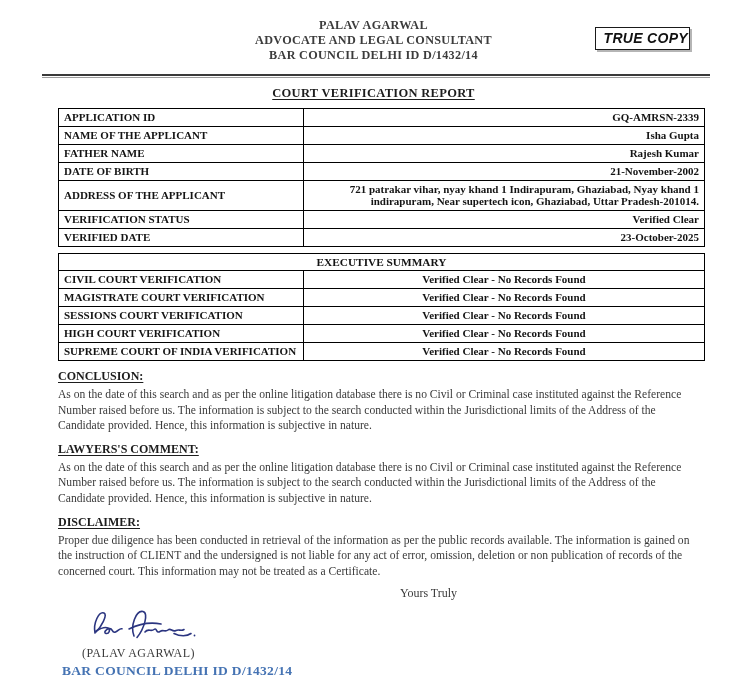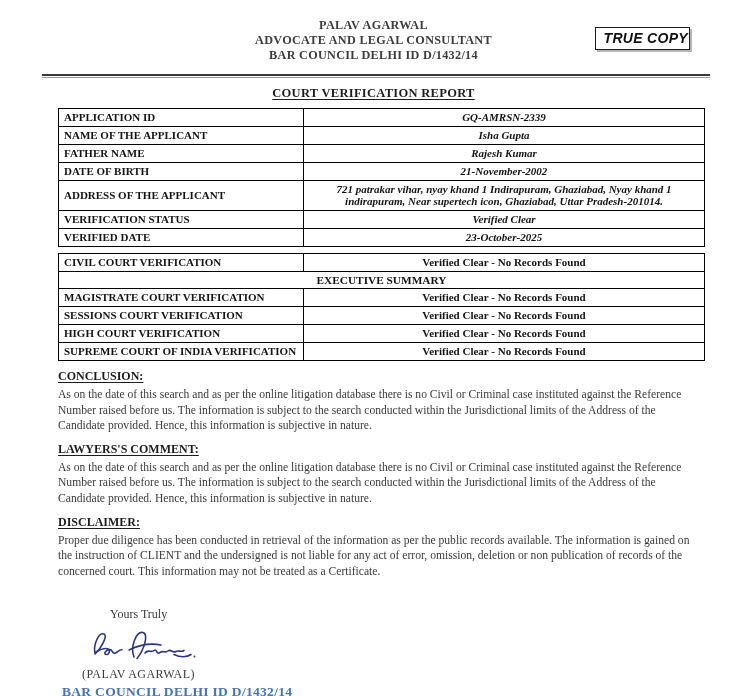--- a/index.html
+++ b/index.html
@@ -43,35 +43,35 @@
     border-collapse: collapse; table-layout: fixed;
     margin: 7px 0 0 58px; width: 647px; padding-left: 43px;
   }
   table.tbl td, table.tbl th {
     border: 1px solid #000;
     padding: 2px 5px 3px 5px;
     font-weight: bold; font-size: 11px; color: #141414;
     vertical-align: middle; overflow: hidden;
   }
   table.tbl col.c-label { width: 245px; }
-  table.applicant td.val { text-align: center; font-style: italic; }
+  table.applicant td.val { text-align: right; }
   table.summary { margin-top: 6px; }
   table.summary th { text-align: center; font-size: 11.3px; padding: 2px 4px; }
   table.summary td.val { text-align: center; }
   
   .sections { margin: 4px 0 0 58px; width: 646px; }
   .section { margin-top: 8px; }
   .section-heading {
     font-weight: bold; font-size: 12px; color: #1d1d1d;
     text-decoration: underline; text-underline-offset: 2px;
     margin-bottom: 3px;
   }
   .section-body { font-size: 11.6px; line-height: 15.6px; color: #3a3a3a; }
   
-  .yours { margin: 28px 0 0 110px; font-size: 12px; color: #3a3a3a; }
+  .yours { margin: 7px 0 0 110px; font-size: 12px; color: #3a3a3a; text-align: center; }
   .sig-wrap { margin: 3px 0 0 88px; height: 40px; }
   .sign-name { margin: 2px 0 0 82px; font-size: 12px; color: #3a3a3a; letter-spacing: 0.4px; }
   .sign-id { margin: 2px 0 0 62px; font-weight: bold; font-size: 13.5px; color: #4573b3; letter-spacing: 0.3px; }
 </style>
 </head>
 <body>
 
 <div class="doc">
 
   <div class="truecopy">
@@ -127,25 +127,25 @@
     </tbody>
   </table>
 
   <table class="tbl summary">
     <colgroup>
         <col class="c-label">
         <col>
       </colgroup>
     <tbody>
       <tr>
+        <th colspan="2">EXECUTIVE SUMMARY</th>
+      </tr>
+      <tr>
         <td class="lbl">CIVIL COURT VERIFICATION</td>
         <td class="val">Verified Clear - No Records Found</td>
-      </tr>
-      <tr>
-        <th colspan="2">EXECUTIVE SUMMARY</th>
       </tr>
       <tr>
         <td class="lbl">MAGISTRATE COURT VERIFICATION</td>
         <td class="val">Verified Clear - No Records Found</td>
       </tr>
       <tr>
         <td class="lbl">SESSIONS COURT VERIFICATION</td>
         <td class="val">Verified Clear - No Records Found</td>
       </tr>
       <tr>

